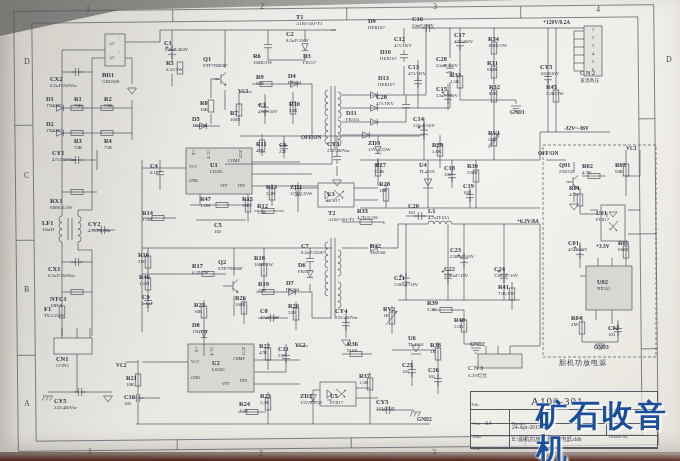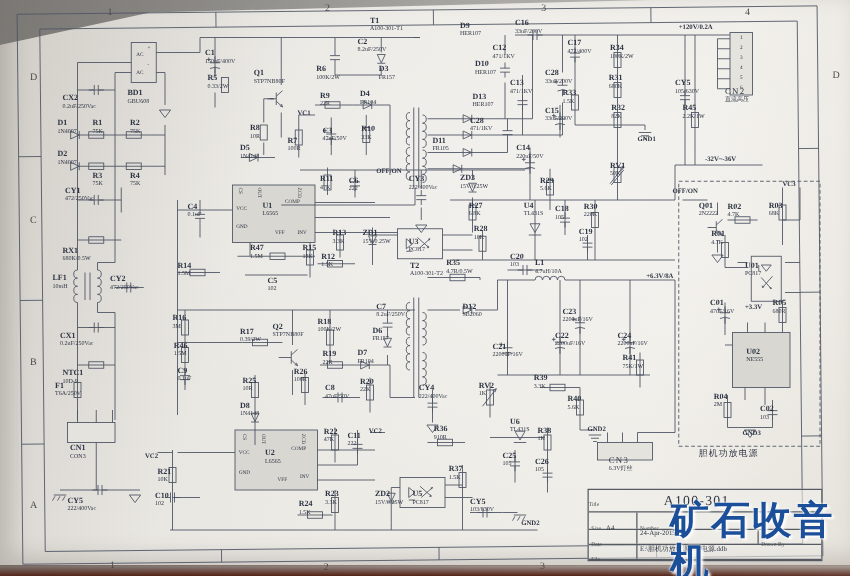--- a/index.html
+++ b/index.html
@@ -930,21 +930,21 @@
         <span class="des">C25</span>
         <span class="val">105</span>
       </div>
       <div class="lbl cmp" style="left: 428px; top: 367px;">
         <span class="des">C26</span>
         <span class="val">105</span>
       </div>
       <div class="lbl net" style="left: 470px; top: 342px;">
         <span class="des">GND2</span>
       </div>
-      <div class="lbl cjk" style="left: 487px; top: 365px;">
+      <div class="lbl cjk" style="left: 468px; top: 365px;">
         <span class="des">CN3</span>
         <span class="val">6.3V灯丝</span>
       </div>
       <div class="lbl net" style="left: 538px; top: 151px;">
         <span class="des">OFF/ON</span>
       </div>
       <div class="lbl cmp" style="left: 559px; top: 162px;">
         <span class="des">Q01</span>
         <span class="val">2N2222</span>
       </div>

